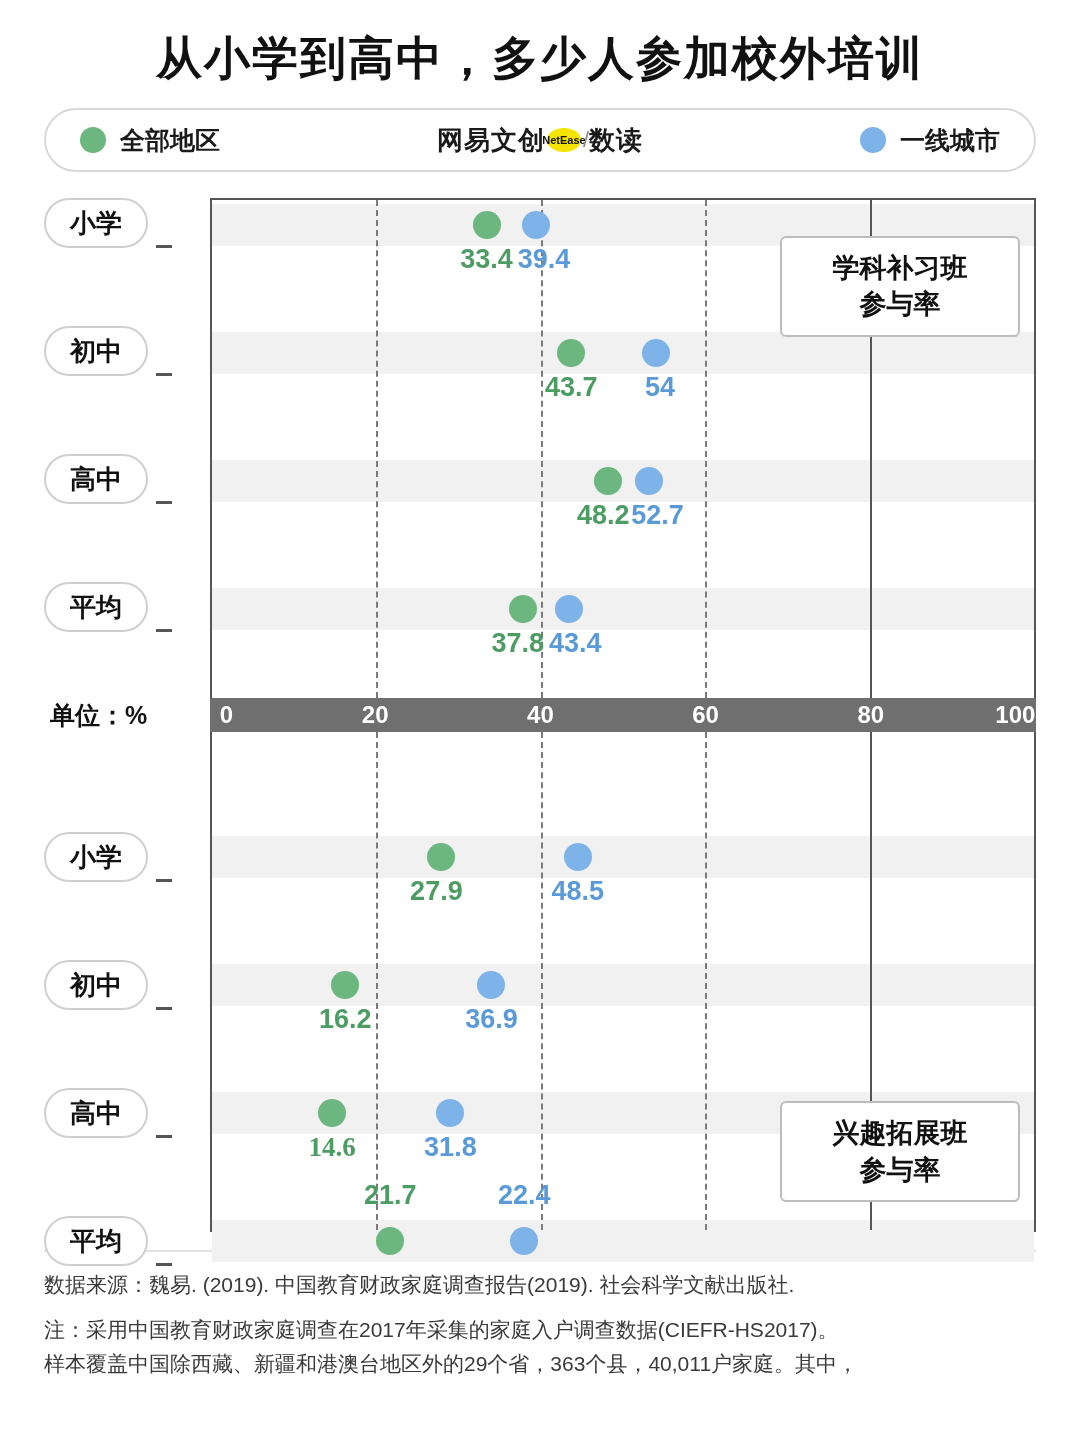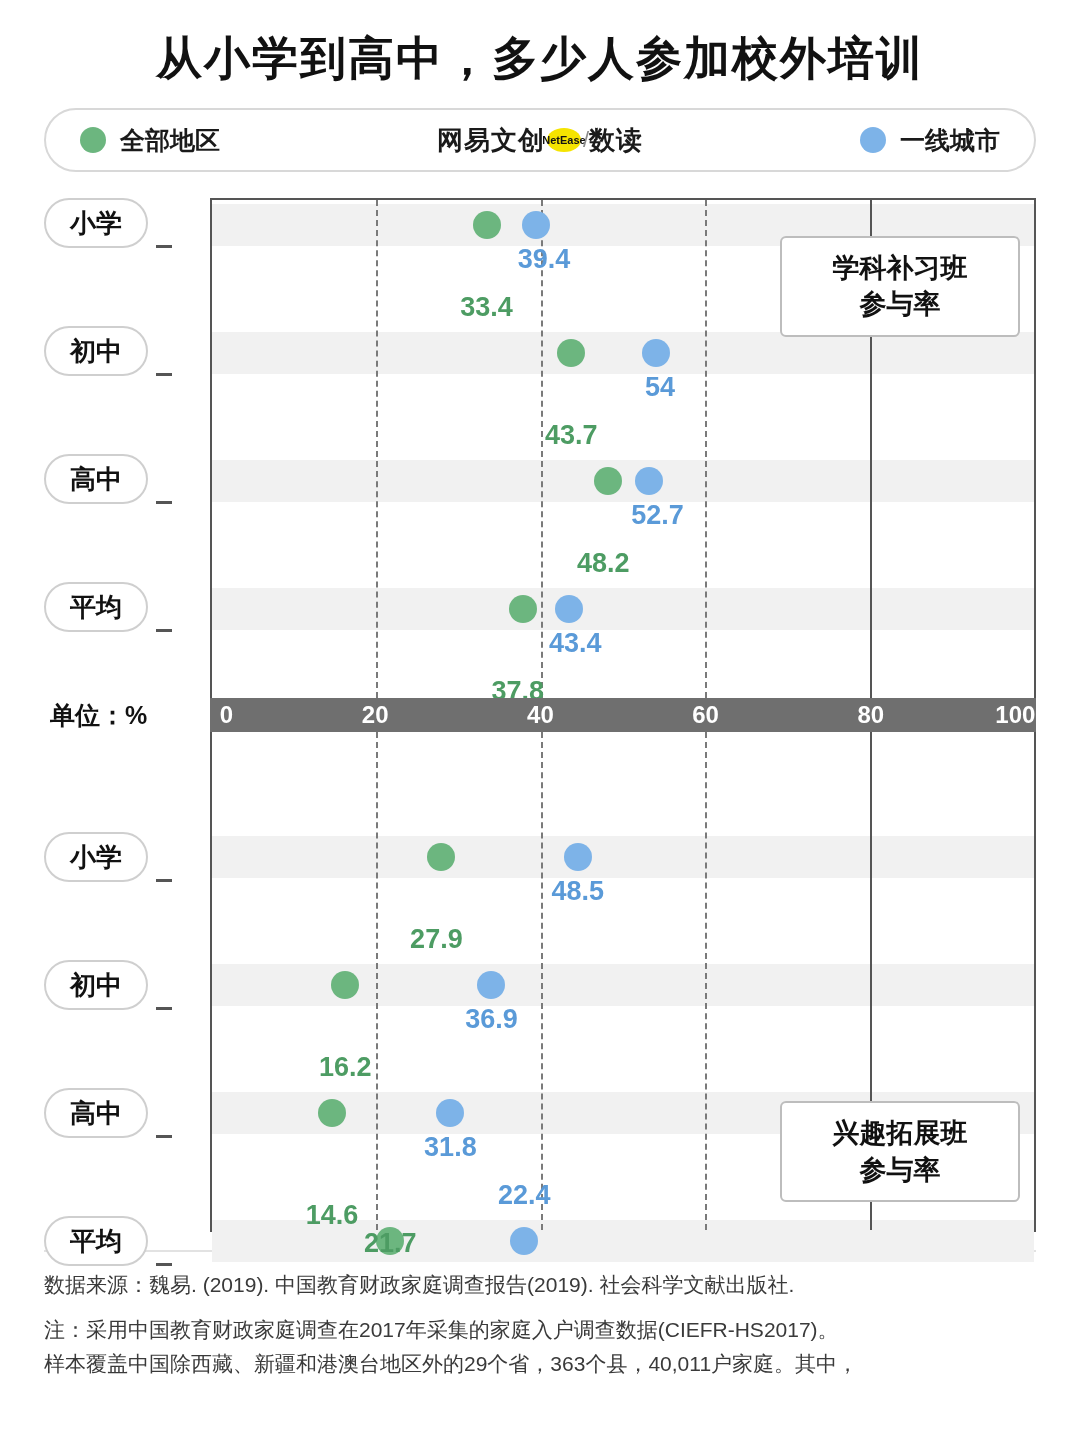--- a/index.html
+++ b/index.html
@@ -131,21 +131,21 @@
   .dot.green { background: #6cb67f; }
   .dot.blue  { background: #7db3e8; }
 
   .dot-label {
     position: absolute;
     font-size: 27px;
     font-weight: bold;
     transform: translate(-50%, 0);
     white-space: nowrap;
   }
-  .dot-label.green { color: #4d9c63; margin-top: 48px; }
+  .dot-label.green { color: #4d9c63; }
   .dot-label.blue  { color: #5a9ad8; }
 
   
   .cat {
     position: absolute;
     left: 0;
     transform: translateY(-50%);
     display: flex;
     align-items: flex-end;
     gap: 8px;
@@ -333,21 +333,21 @@
       <div class="dot-label green" style="left:27.3%; top:144px;">27.9</div>
       <div class="dot-label blue" style="left:44.5%; top:144px;">48.5</div>
 
       <div class="dot green" style="left:16.2%; top:253px;"></div>
       <div class="dot blue" style="left:34.0%; top:253px;"></div>
       <div class="dot-label green" style="left:16.2%; top:272px;">16.2</div>
       <div class="dot-label blue" style="left:34.0%; top:272px;">36.9</div>
 
       <div class="dot green" style="left:14.6%; top:381px;"></div>
       <div class="dot blue" style="left:29.0%; top:381px;"></div>
-      <div class="dot-label green" style="left:14.6%; top:420px;">14.6</div>
+      <div class="dot-label green" style="left:14.6%; top:400px;font-family:Liberation Serif, serif;">14.6</div>
       <div class="dot-label blue" style="left:29.0%; top:400px;">31.8</div>
 
       <div class="dot green" style="left:21.7%; top:509px;"></div>
       <div class="dot blue" style="left:38.0%; top:509px;"></div>
       <div class="dot-label green" style="left:21.7%; top:448px;">21.7</div>
       <div class="dot-label blue" style="left:38.0%; top:448px;">22.4</div>
 
       <div class="note-box" style="right:14px; bottom:28px; width:200px;">
         <div>兴趣拓展班</div>
         <div>参与率</div>

